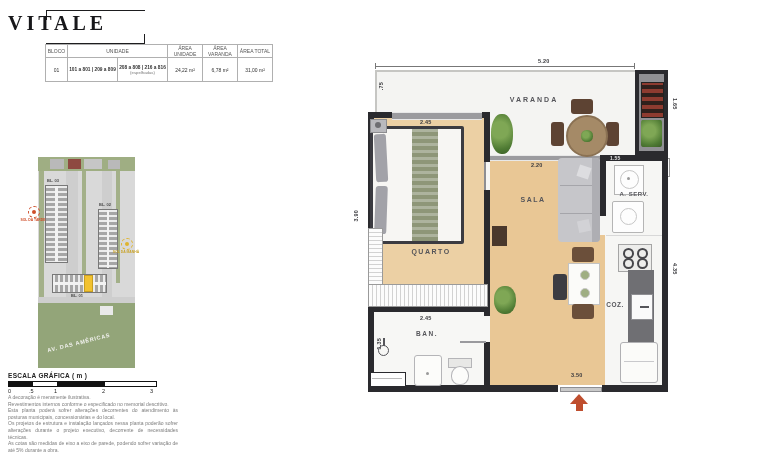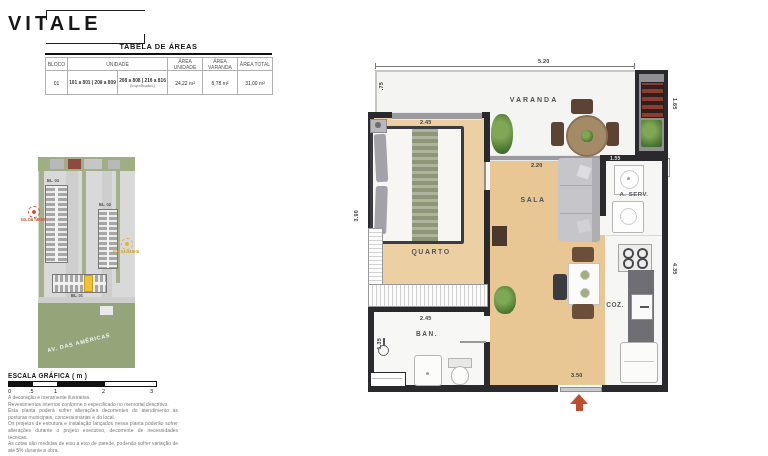--- a/index.html
+++ b/index.html
@@ -28,28 +28,27 @@
       border:1px solid #787878;}
   .bldg-h{position:absolute;background:
       linear-gradient(180deg,transparent 0 42%,#f2f2f2 42% 58%,transparent 58%),
       repeating-linear-gradient(90deg,#ececec 0 2px,#a6a6a6 2px 5px);
       border:1px solid #787878;}
   .disc-line{font-size:5px;color:#7d7d7d;line-height:1.32;text-align:justify;}
 </style>
 </head>
 <body>
 
-<div class="abs" style="left:8px;top:10px;width:150px;height:36px;">
+<div class="abs" style="left:8px;top:10px;width:150px;height:36px;font-family:Liberation Serif, serif;">
   <div class="abs" style="left:38px;top:0px;width:98px;height:9px;border-top:1.5px solid #1d1d1f;border-left:1.5px solid #1d1d1f;"></div>
   <div class="abs" style="left:38px;top:24px;width:98px;height:9px;border-bottom:1.5px solid #1d1d1f;border-right:1.5px solid #1d1d1f;"></div>
   <div class="abs" style="left:0px;top:2px;font-size:20px;font-weight:bold;letter-spacing:4px;color:#17171a;">VITALE</div>
 </div>
 
 <div class="abs" style="left:45px;top:42px;width:227px;">
-  <div style="text-align:center;font-size:7.5px;font-weight:bold;color:#1c1c1c;letter-spacing:.5px;border-bottom:2px solid #111;padding-bottom:2px;">TABELA DE ÁREAS</div>
   <table class="tbl" style="position:static;width:227px;margin-top:2px;">
     <colgroup>
         <col style="width:22px">
         <col style="width:50px">
         <col style="width:50px">
         <col style="width:35px">
         <col style="width:35px">
         <col style="width:35px">
       </colgroup>
     <tbody>

